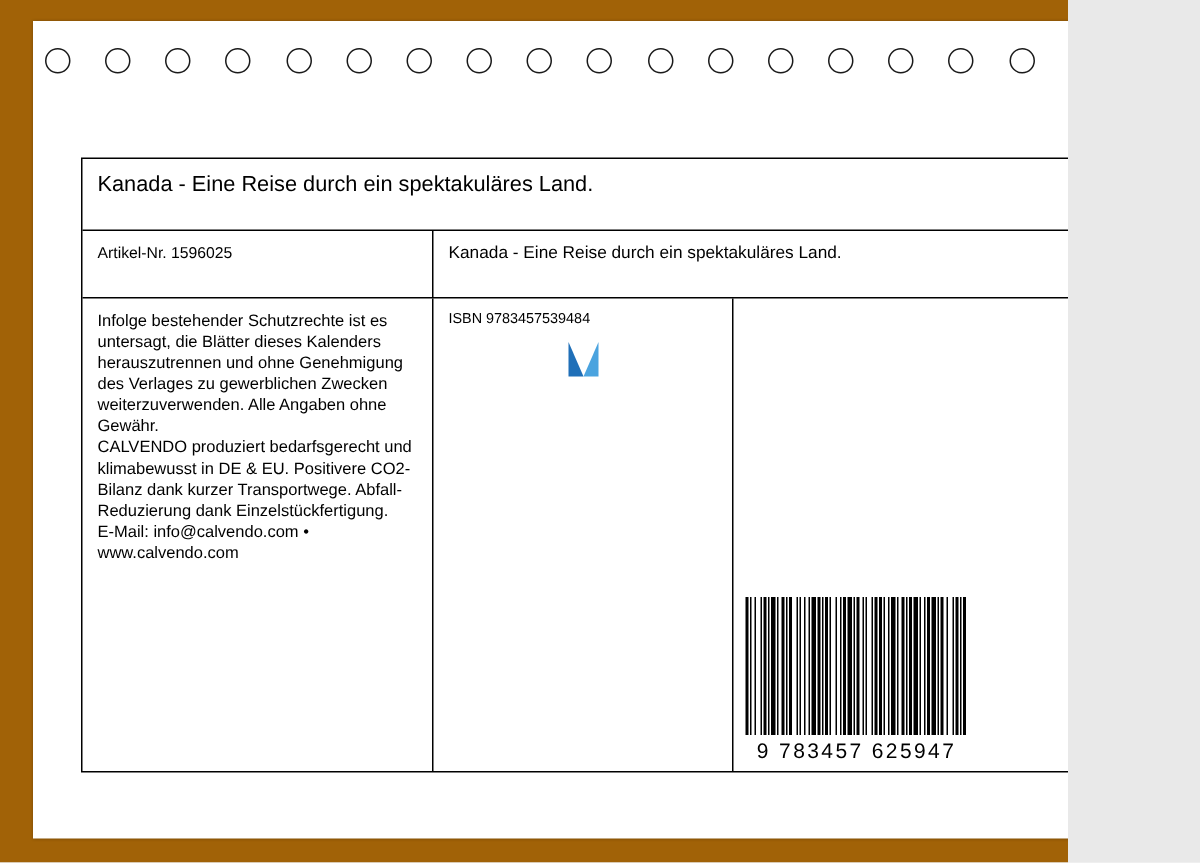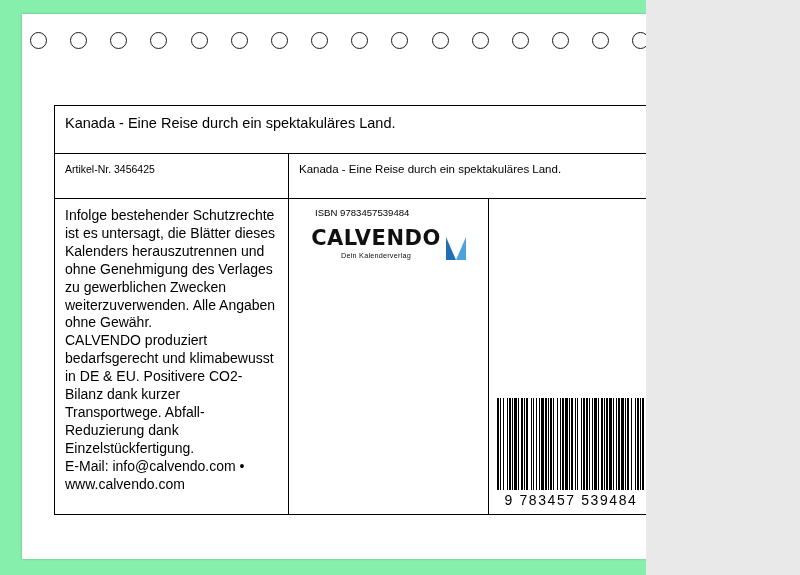--- a/index.html
+++ b/index.html
@@ -3,23 +3,23 @@
 <meta charset="utf-8">
 <style>
   html, body {
     margin: 0;
     padding: 0;
     background: #e9e9e9;
     font-family: "Liberation Sans", sans-serif;
   }
   #page {
     position: relative;
-    width: 646px;
+    width: 712px;
     height: 575px;
-    background: #86efac;
+    background: #a16207;
     overflow: hidden;
   }
   
   .card {
     position: absolute;
     left: 22px;
     top: 14px;
     width: 756px;
     height: 545px;
     background: #ffffff;
@@ -114,30 +114,29 @@
   }
   .legal-col3 {
     width: 256px;
     box-sizing: border-box;
     padding: 6px 8px;
     display: flex;
     align-items: flex-end;
     justify-content: space-between;
   }
   .legal-text {
-    font-size: 14px;
+    font-size: 11px;
     line-height: 1.28;
     color: #000;
     white-space: pre-line;
   }
   .isbn {
     font-size: 9.6px;
     color: #000;
     margin-bottom: 6px;
-    margin-left: 16px;
   }
   .pub-block {
     text-align: center;
     margin-top: 10px;
   }
   .logo-wrap {
     display: inline-flex;
     align-items: flex-end;
     gap: 5px;
     justify-content: center;
@@ -263,41 +262,37 @@
   </div>
 
   <div class="sheet">
 
     <div class="row row-title">
       <div class="cell title-text">Kanada - Eine Reise durch ein spektakuläres Land.</div>
     </div>
 
 
     <div class="row row-article">
-      <div class="cell divider col-left artikel-text">Artikel-Nr. 3456425</div>
+      <div class="cell divider col-left artikel-text">Artikel-Nr. 1596025</div>
       <div class="cell col-right subtitle-text">Kanada - Eine Reise durch ein spektakuläres Land.</div>
     </div>
 
     <div class="row row-legal">
 
       <div class="legal-col1">
         <div class="legal-text">Infolge bestehender Schutzrechte ist es untersagt, die Blätter dieses Kalenders herauszutrennen und ohne Genehmigung des Verlages zu gewerblichen Zwecken weiterzuverwenden. Alle Angaben ohne Gewähr.
 CALVENDO produziert bedarfsgerecht und klimabewusst in DE &amp; EU. Positivere CO2-Bilanz dank kurzer Transportwege. Abfall-Reduzierung dank Einzelstückfertigung.
 E-Mail: info@calvendo.com •
 www.calvendo.com</div>
       </div>
 
       <div class="legal-col2">
         <div class="isbn">ISBN 9783457539484</div>
         <div class="pub-block">
           <div class="logo-wrap">
-            <div>
-              <div class="logo-word">CALVENDO</div>
-              <div class="logo-sub">Dein Kalenderverlag</div>
-            </div>
             <span class="logo-mark">
               <span class="pg-left"></span>
               <span class="pg-right"></span>
             </span>
           </div>
         </div>
       </div>
 
       <div class="legal-col3">
         <div class="barcode-area">
@@ -396,19 +391,19 @@
               <span style="width: 3px; background: transparent;"></span>
               <span style="width: 1px;"></span>
               <span style="width: 1px; background: transparent;"></span>
               <span style="width: 2px;"></span>
               <span style="width: 1px; background: transparent;"></span>
               <span style="width: 1px;"></span>
               <span style="width: 1px; background: transparent;"></span>
               <span style="width: 2px;"></span>
               <span style="width: 1px; background: transparent;"></span>
             </div>
-          <div class="barcode-digits">9  783457 539484</div>
+          <div class="barcode-digits">9  783457 625947</div>
         </div>
       </div>
 
     </div>
   </div>
 </div>
 
 </body></html>

